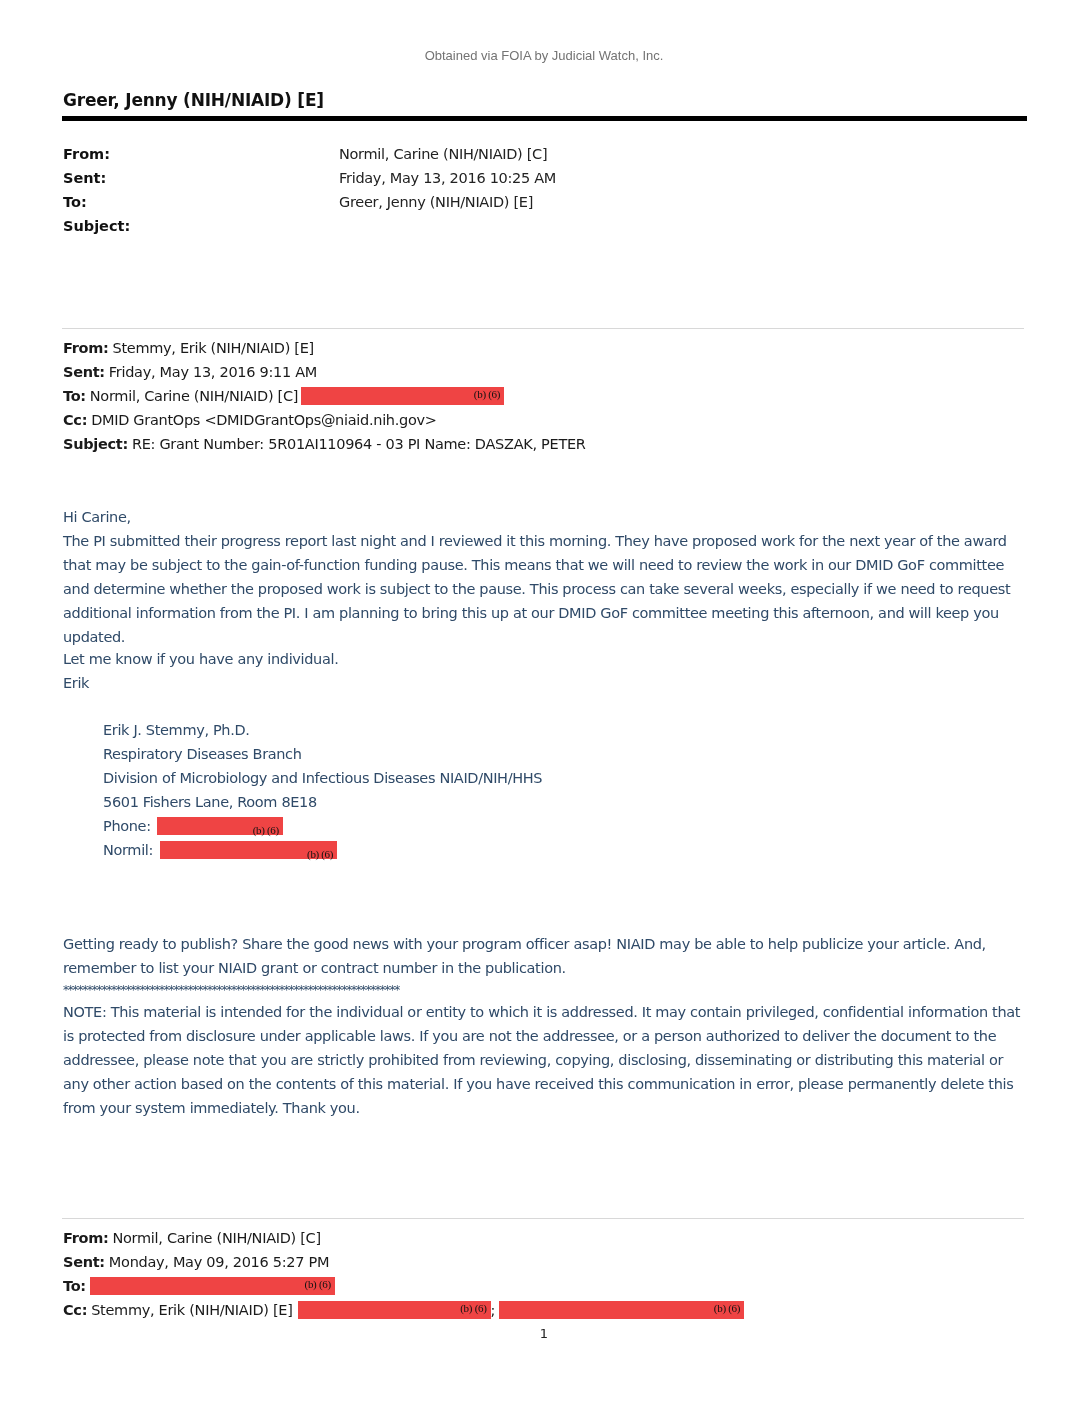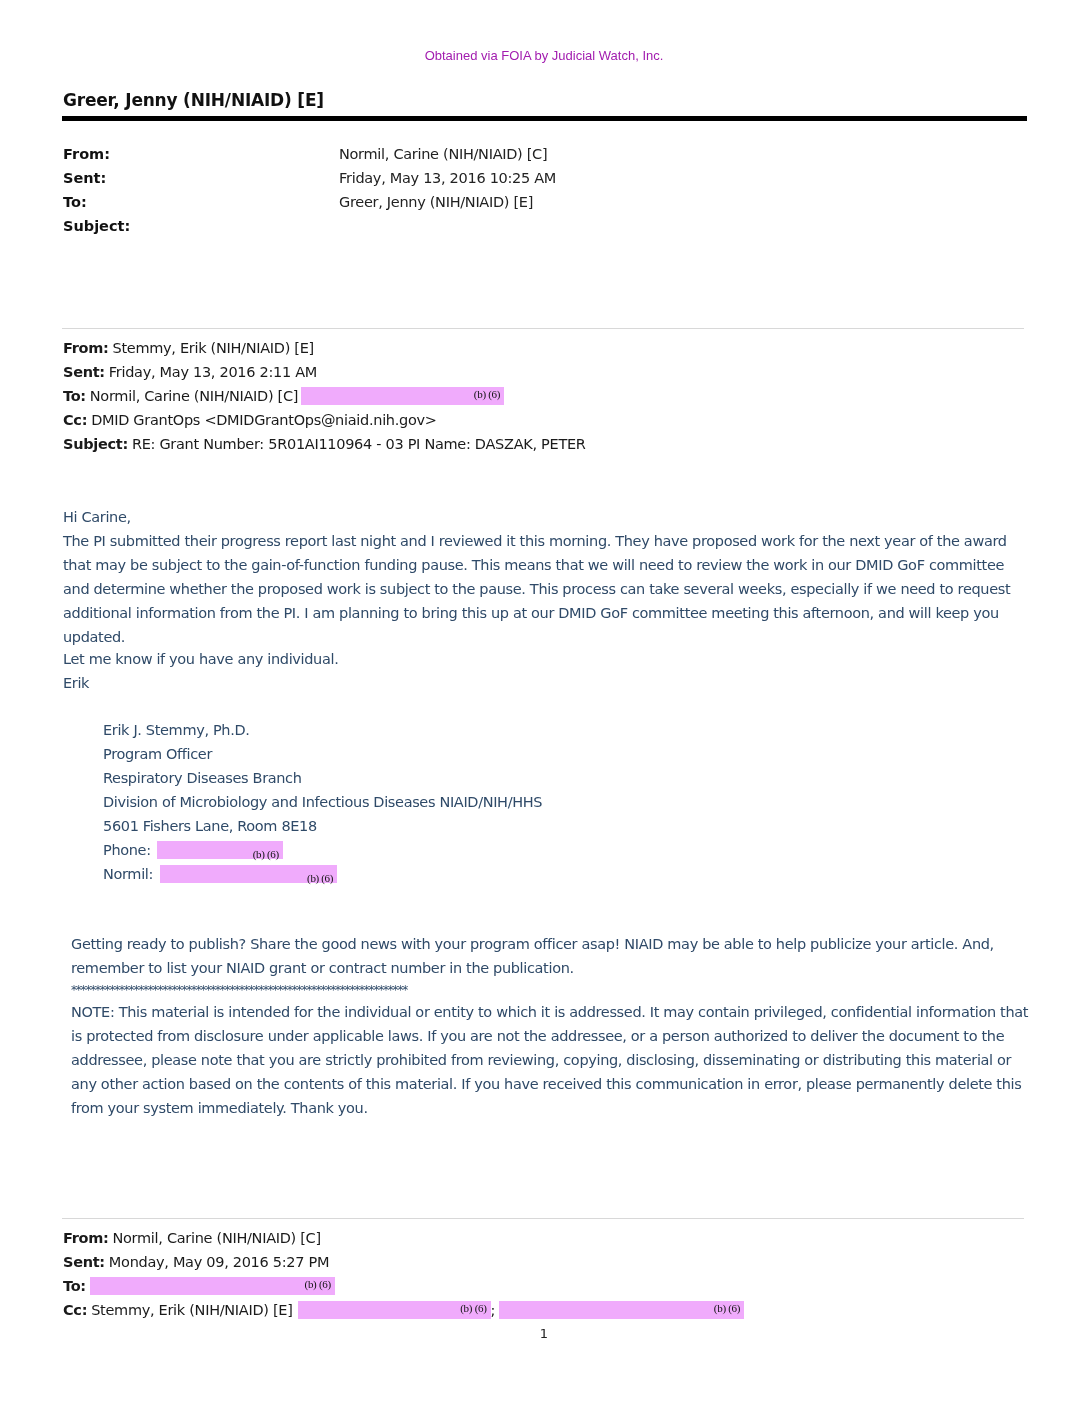--- a/index.html
+++ b/index.html
@@ -2,21 +2,21 @@
 <html><head>
   <meta charset="utf-8">
   <style>
     html, body { margin: 0; padding: 0; background: #ffffff; }
     body {
       width: 1088px; height: 1408px; position: relative; overflow: hidden;
       font-family: "Liberation Sans", sans-serif;
     }
     .watermark {
       position: absolute; top: 48px; left: 0; width: 1088px; text-align: center;
-      color: #a21caf; font-size: 13px; font-family: "Liberation Sans", sans-serif;
+      color: #737373; font-size: 13px; font-family: "Liberation Sans", sans-serif;
     }
     .owner {
       position: absolute; left: 63px; top: 90px;
       font-family: "DejaVu Sans", sans-serif; font-weight: bold; font-size: 17px;
       color: #111; letter-spacing: -0.2px;
     }
     .thick-rule {
       position: absolute; left: 62px; top: 116px; width: 965px; height: 5px; background: #000;
     }
     .hdr-table { position: absolute; left: 63px; top: 142px; }
@@ -31,21 +31,21 @@
     }
     .thin-rule { position: absolute; left: 62px; width: 962px; height: 1px; background: #d8d8d8; }
     .msg-hdr { position: absolute; left: 63px; }
     .msg-line {
       height: 24px; display: flex; align-items: center;
       font-family: "DejaVu Sans", sans-serif; font-size: 14.5px; color: #1a1a1a;
       letter-spacing: -0.3px; white-space: nowrap;
     }
     .msg-line b { font-weight: bold; margin-right: 4px; }
     .redact {
-      display: inline-block; height: 18px; background: #f0abfc; position: relative;
+      display: inline-block; height: 18px; background: #ef4444; position: relative;
       vertical-align: middle;
       text-align: center;
     }
     .redact .code {
       position: absolute; right: 4px; top: 1px; font-family: "Liberation Serif", serif;
       font-size: 11px; color: #111;
     }
     .body-text {
       position: absolute; left: 63px; width: 965px;
       font-family: "DejaVu Sans", sans-serif; font-size: 14.5px; line-height: 24px;
@@ -86,21 +86,21 @@
 
 <div class="thin-rule" style="top:328px;"></div>
 
 <div class="msg-hdr" style="top:336px;">
   <div class="msg-line">
     <b>From:</b>
     <span>Stemmy, Erik (NIH/NIAID) [E]</span>
   </div>
   <div class="msg-line">
     <b>Sent:</b>
-    <span>Friday, May 13, 2016 2:11 AM</span>
+    <span>Friday, May 13, 2016 9:11 AM</span>
   </div>
   <div class="msg-line">
     <b>To:</b>
     <span>Normil, Carine (NIH/NIAID) [C]</span>
     <span class="redact" style="width:203px; margin-left:3px;">
       <span class="code">(b) (6)</span>
     </span>
   </div>
   <div class="msg-line">
     <b>Cc:</b>
@@ -117,39 +117,38 @@
   <p>The PI submitted their progress report last night and I reviewed it this morning.  They have proposed work for the next year of the award that may be subject to the gain-of-function funding pause.  This means that we will need to review the work in our DMID GoF committee and determine whether the proposed work is subject to the pause.  This process can take several weeks, especially if we need to request additional information from the PI.  I am planning to bring this up at our DMID GoF committee meeting this afternoon, and will keep you updated.</p>
 </div>
 
 <div class="body-text" style="top:647px;">
   <p>Let me know if you have any individual.</p>
   <p>Erik</p>
 </div>
 
 <div class="body-text" style="top:718px;margin-left:40px;">
   <div class="sig-line">Erik J. Stemmy, Ph.D.</div>
-  <div class="sig-line">Program Officer</div>
   <div class="sig-line">Respiratory Diseases Branch</div>
   <div class="sig-line">Division of Microbiology and Infectious Diseases NIAID/NIH/HHS</div>
   <div class="sig-line">5601 Fishers Lane, Room 8E18</div>
   <div class="sig-line">
     <span>Phone:</span>
     <span class="redact" style="width:126px; margin-left:6px;">
       <span class="code">(b) (6)</span>
     </span>
   </div>
   <div class="sig-line">
     <span>Normil:</span>
     <span class="redact" style="width:177px; margin-left:7px;">
       <span class="code">(b) (6)</span>
     </span>
   </div>
 </div>
 
-<div class="body-text" style="top:932px;margin-left:8px;">
+<div class="body-text" style="top:932px;">
   <p>Getting ready to publish? Share the good news with your program officer asap! NIAID may be able to help publicize your article. And, remember to list your NIAID grant or contract number in the publication.</p>
   <p style="letter-spacing:-1.2px; font-size:12px; line-height:20px;">**********************************************************************</p>
   <p style="padding-right:6px;">NOTE: This material is intended for the individual or entity to which it is addressed.  It may contain privileged, confidential information that is protected from disclosure under applicable laws.  If you are not the addressee, or a person authorized to deliver the document to the addressee, please note that you are strictly prohibited from reviewing, copying, disclosing, disseminating or distributing this material or any other action based on the contents of this material.  If you have received this communication in error, please permanently delete this from your system immediately.  Thank you.</p>
 </div>
 
 <div class="thin-rule" style="top:1218px;"></div>
 
 <div class="msg-hdr" style="top:1226px;">
   <div class="msg-line">
     <b>From:</b>

